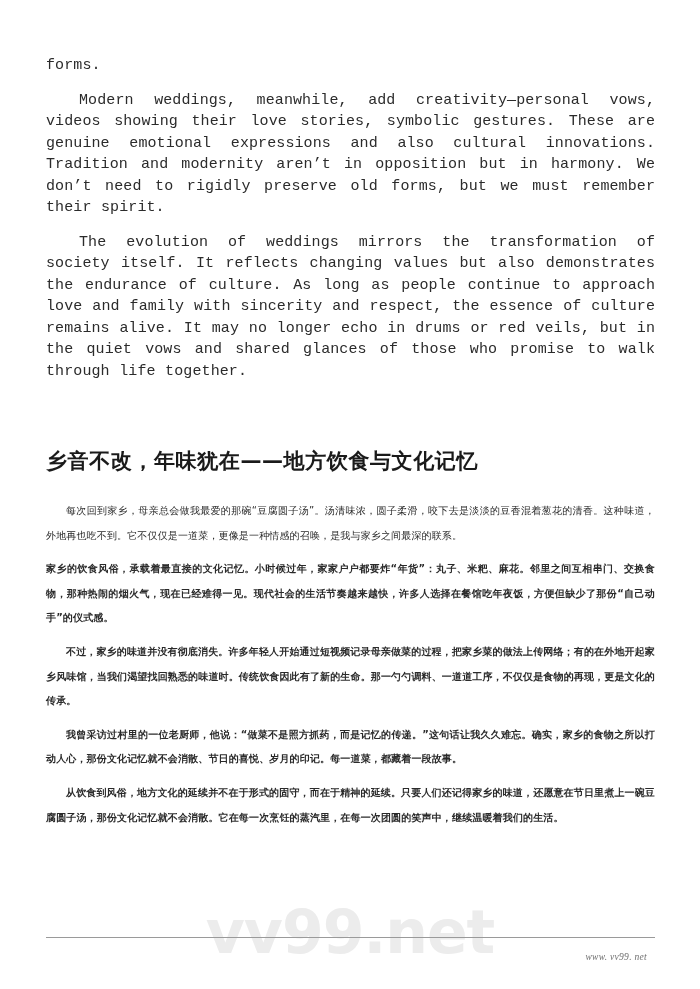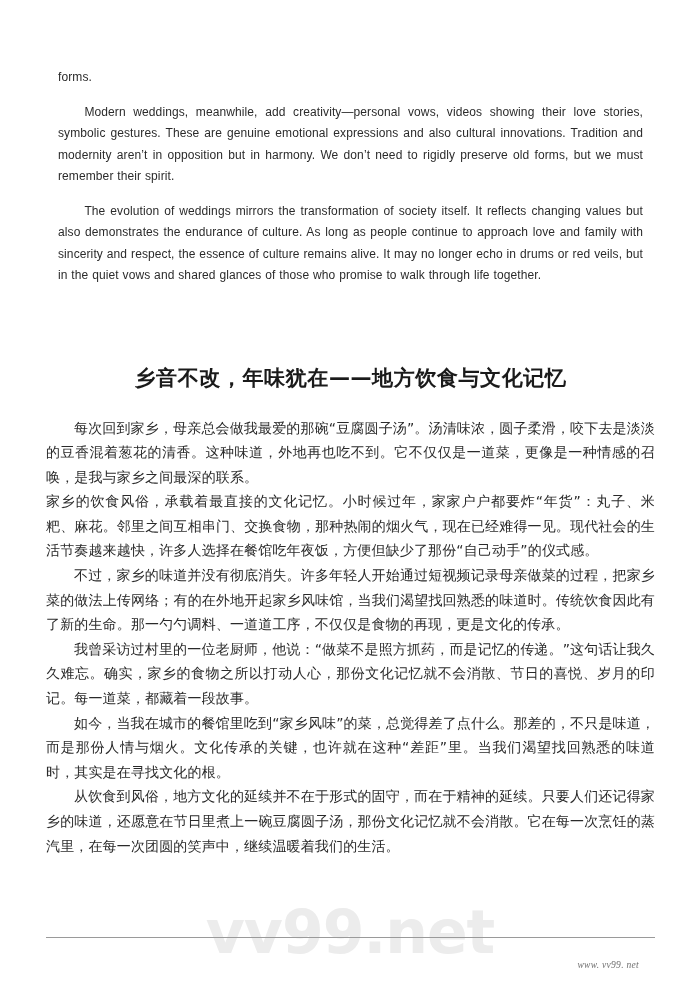--- a/index.html
+++ b/index.html
@@ -31,69 +31,71 @@
     top: 0;
     width: 609px;
   }
 
   
   .en-block {
     padding-top: 55px;
   }
 
   .en-para {
-    font-family: Liberation Sans, sans-serif;
-    font-size: 12px;
+    font-family: Liberation Mono, monospace;
+    font-size: 15px;
     line-height: 21.5px;
     color: #2b2b2b;
     text-align: justify;
     text-justify: inter-word;
-    margin: 12px;
+    margin: 0;
     letter-spacing: 0.1px;
     word-spacing: 0.4px;
   }
 
   .en-para + .en-para {
     margin-top: 13px;
   }
 
   .en-indent {
     text-indent: 2.2em;
   }
 
   
   .cn-heading {
     font-family: "DejaVu Sans", "Liberation Sans", sans-serif;
     font-size: 21px;
     font-weight: bold;
-    text-align: center;
+    text-align: left;
     color: #1a1a1a;
     margin: 0;
     padding-top: 64px;
     letter-spacing: 0.6px;
     line-height: 30px;
   }
 
   
   .cn-block {
     padding-top: 23px;
   }
 
   .cn-para {
     font-family: "DejaVu Sans", "Liberation Sans", sans-serif;
-    font-size: 14px;
+    font-size: 10px;
     line-height: 24.6px;
     color: #2a2a2a;
     text-align: justify;
     text-justify: inter-ideograph;
     margin: 0;
     letter-spacing: 0.15px;
   }
 
   .cn-para + .cn-para {
+    margin-top: 9px;
+    font-weight: bold;
   }
 
   .cn-indent {
     text-indent: 2em;
   }
 
   
   .watermark {
     position: absolute;
     left: 0;
@@ -124,21 +126,21 @@
     border-top: 1px solid #9a9a9a;
     margin: 0;
   }
 
   .footer-text {
     font-family: "Liberation Serif", "DejaVu Serif", serif;
     font-style: italic;
     font-size: 9.5px;
     color: #6f6f6f;
     text-align: right;
-    margin: 16px;
+    margin: 8px;
     padding-top: 6px;
     letter-spacing: 0.3px;
   }
 </style>
 </head>
 <body>
 
 <div class="page">
 
   <div class="content">
@@ -149,21 +151,20 @@
       <p class="en-para en-indent">The evolution of weddings mirrors the transformation of society itself. It reflects changing values but also demonstrates the endurance of culture. As long as people continue to approach love and family with sincerity and respect, the essence of culture remains alive. It may no longer echo in drums or red veils, but in the quiet vows and shared glances of those who promise to walk through life together.</p>
     </section>
 
     <h1 class="cn-heading">乡音不改，年味犹在——地方饮食与文化记忆</h1>
 
     <section class="cn-block">
       <p class="cn-para cn-indent">每次回到家乡，母亲总会做我最爱的那碗“豆腐圆子汤”。汤清味浓，圆子柔滑，咬下去是淡淡的豆香混着葱花的清香。这种味道，外地再也吃不到。它不仅仅是一道菜，更像是一种情感的召唤，是我与家乡之间最深的联系。</p>
       <p class="cn-para">家乡的饮食风俗，承载着最直接的文化记忆。小时候过年，家家户户都要炸“年货”：丸子、米粑、麻花。邻里之间互相串门、交换食物，那种热闹的烟火气，现在已经难得一见。现代社会的生活节奏越来越快，许多人选择在餐馆吃年夜饭，方便但缺少了那份“自己动手”的仪式感。</p>
       <p class="cn-para cn-indent">不过，家乡的味道并没有彻底消失。许多年轻人开始通过短视频记录母亲做菜的过程，把家乡菜的做法上传网络；有的在外地开起家乡风味馆，当我们渴望找回熟悉的味道时。传统饮食因此有了新的生命。那一勺勺调料、一道道工序，不仅仅是食物的再现，更是文化的传承。</p>
       <p class="cn-para cn-indent">我曾采访过村里的一位老厨师，他说：“做菜不是照方抓药，而是记忆的传递。”这句话让我久久难忘。确实，家乡的食物之所以打动人心，那份文化记忆就不会消散、节日的喜悦、岁月的印记。每一道菜，都藏着一段故事。</p>
-      <p class="cn-para cn-indent">如今，当我在城市的餐馆里吃到“家乡风味”的菜，总觉得差了点什么。那差的，不只是味道，而是那份人情与烟火。文化传承的关键，也许就在这种“差距”里。当我们渴望找回熟悉的味道时，其实是在寻找文化的根。</p>
       <p class="cn-para cn-indent">从饮食到风俗，地方文化的延续并不在于形式的固守，而在于精神的延续。只要人们还记得家乡的味道，还愿意在节日里煮上一碗豆腐圆子汤，那份文化记忆就不会消散。它在每一次烹饪的蒸汽里，在每一次团圆的笑声中，继续温暖着我们的生活。</p>
     </section>
 
   </div>
 
   <div class="watermark">vv99.net</div>
 
   <div class="footer">
     <hr class="footer-rule">
     <p class="footer-text">www. vv99. net</p>

